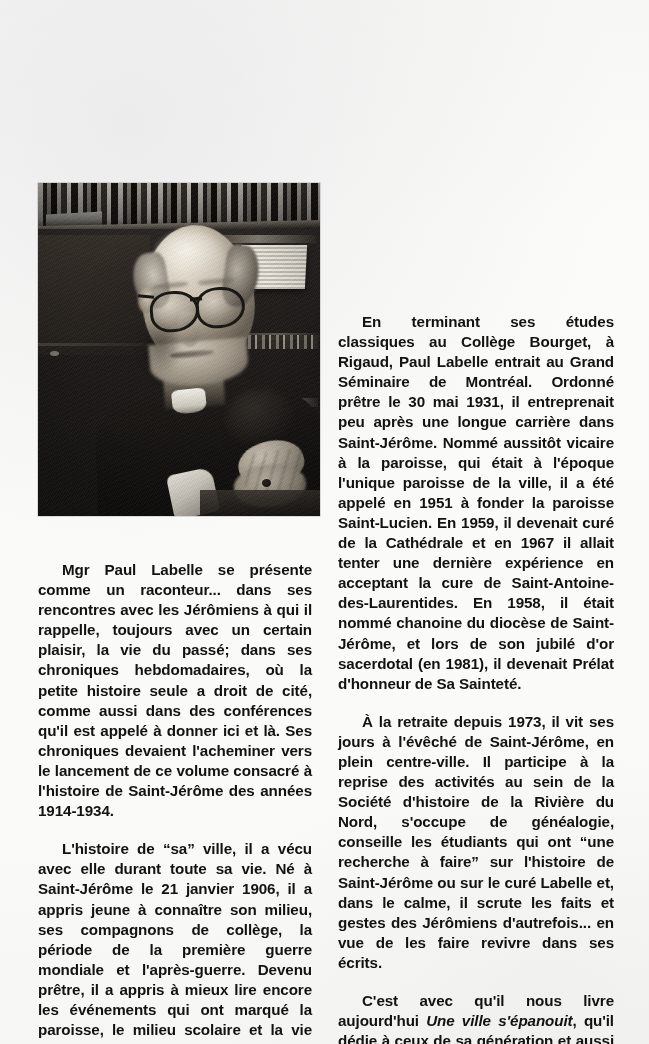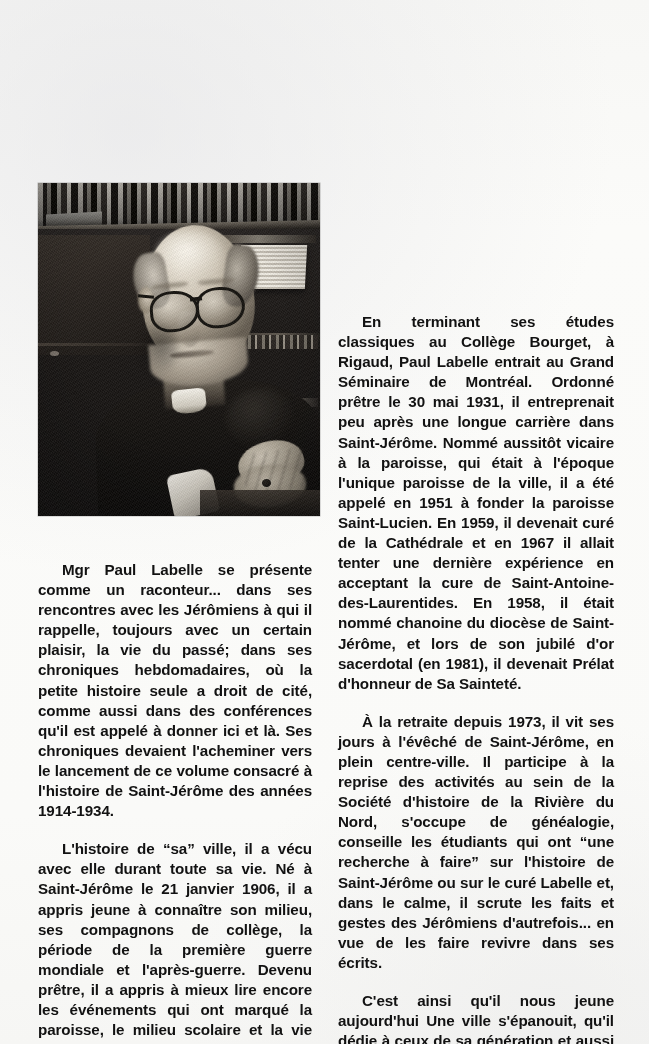--- a/index.html
+++ b/index.html
@@ -328,21 +328,21 @@
   .col-right {
     left: 338px;
     top: 312px;
     width: 284px;
   }
   .col p {
     margin: 0 8px 18px 0;
     text-indent: 24px;
   }
   .col p:last-child { margin-bottom: 0; }
-  .booktitle { }
+  .booktitle { font-style: italic; }
 </style>
 </head>
 <body>
 
 <div class="page"></div>
 
 <div class="photo">
   <div class="ph-layer shelf-top"></div>
   <div class="ph-layer papers-left"></div>
   <div class="ph-layer shelf-top-shade"></div>
@@ -390,14 +390,14 @@
 </div>
 
 <div class="col col-left">
   <p>Mgr Paul Labelle se présente comme un raconteur... dans ses rencontres avec les Jérômiens à qui il rappelle, toujours avec un certain plaisir, la vie du passé; dans ses chroniques hebdomadaires, où la petite histoire seule a droit de cité, comme aussi dans des conférences qu'il est appelé à donner ici et là. Ses chroniques devaient l'acheminer vers le lancement de ce volume consacré à l'histoire de Saint-Jérôme des années 1914-1934.</p>
   <p>L'histoire de “sa” ville, il a vécu avec elle durant toute sa vie. Né à Saint-Jérôme le 21 janvier 1906, il a appris jeune à connaître son milieu, ses compagnons de collège, la période de la première guerre mondiale et l'après-guerre. Devenu prêtre, il a appris à mieux lire encore les événements qui ont marqué la paroisse, le milieu scolaire et la vie municipale.</p>
 </div>
 
 <div class="col col-right">
   <p>En terminant ses études classiques au Collège Bourget, à Rigaud, Paul Labelle entrait au Grand Séminaire de Montréal. Ordonné prêtre le 30 mai 1931, il entreprenait peu après une longue carrière dans Saint-Jérôme. Nommé aussitôt vicaire à la paroisse, qui était à l'époque l'unique paroisse de la ville, il a été appelé en 1951 à fonder la paroisse Saint-Lucien. En 1959, il devenait curé de la Cathédrale et en 1967 il allait tenter une dernière expérience en acceptant la cure de Saint-Antoine-des-Laurentides. En 1958, il était nommé chanoine du diocèse de Saint-Jérôme, et lors de son jubilé d'or sacerdotal (en 1981), il devenait Prélat d'honneur de Sa Sainteté.</p>
   <p>À la retraite depuis 1973, il vit ses jours à l'évêché de Saint-Jérôme, en plein centre-ville. Il participe à la reprise des activités au sein de la Société d'histoire de la Rivière du Nord, s'occupe de généalogie, conseille les étudiants qui ont “une recherche à faire” sur l'histoire de Saint-Jérôme ou sur le curé Labelle et, dans le calme, il scrute les faits et gestes des Jérômiens d'autrefois... en vue de les faire revivre dans ses écrits.</p>
-  <p><span>C'est ainsi qu'il nous jeune aujourd'hui </span><span class="booktitle">Une ville s'épanouit</span><span>, qu'il dédie à ceux de sa génération et aussi à l'autre génération, celle qui pousse et qui se plaira à lire l'histoire des autres...</span></p>
+  <p><span>C'est avec qu'il nous livre aujourd'hui </span><span class="booktitle">Une ville s'épanouit</span><span>, qu'il dédie à ceux de sa génération et aussi à l'autre génération, celle qui pousse et qui se plaira à lire l'histoire des autres...</span></p>
 </div>
 
 </body></html>

